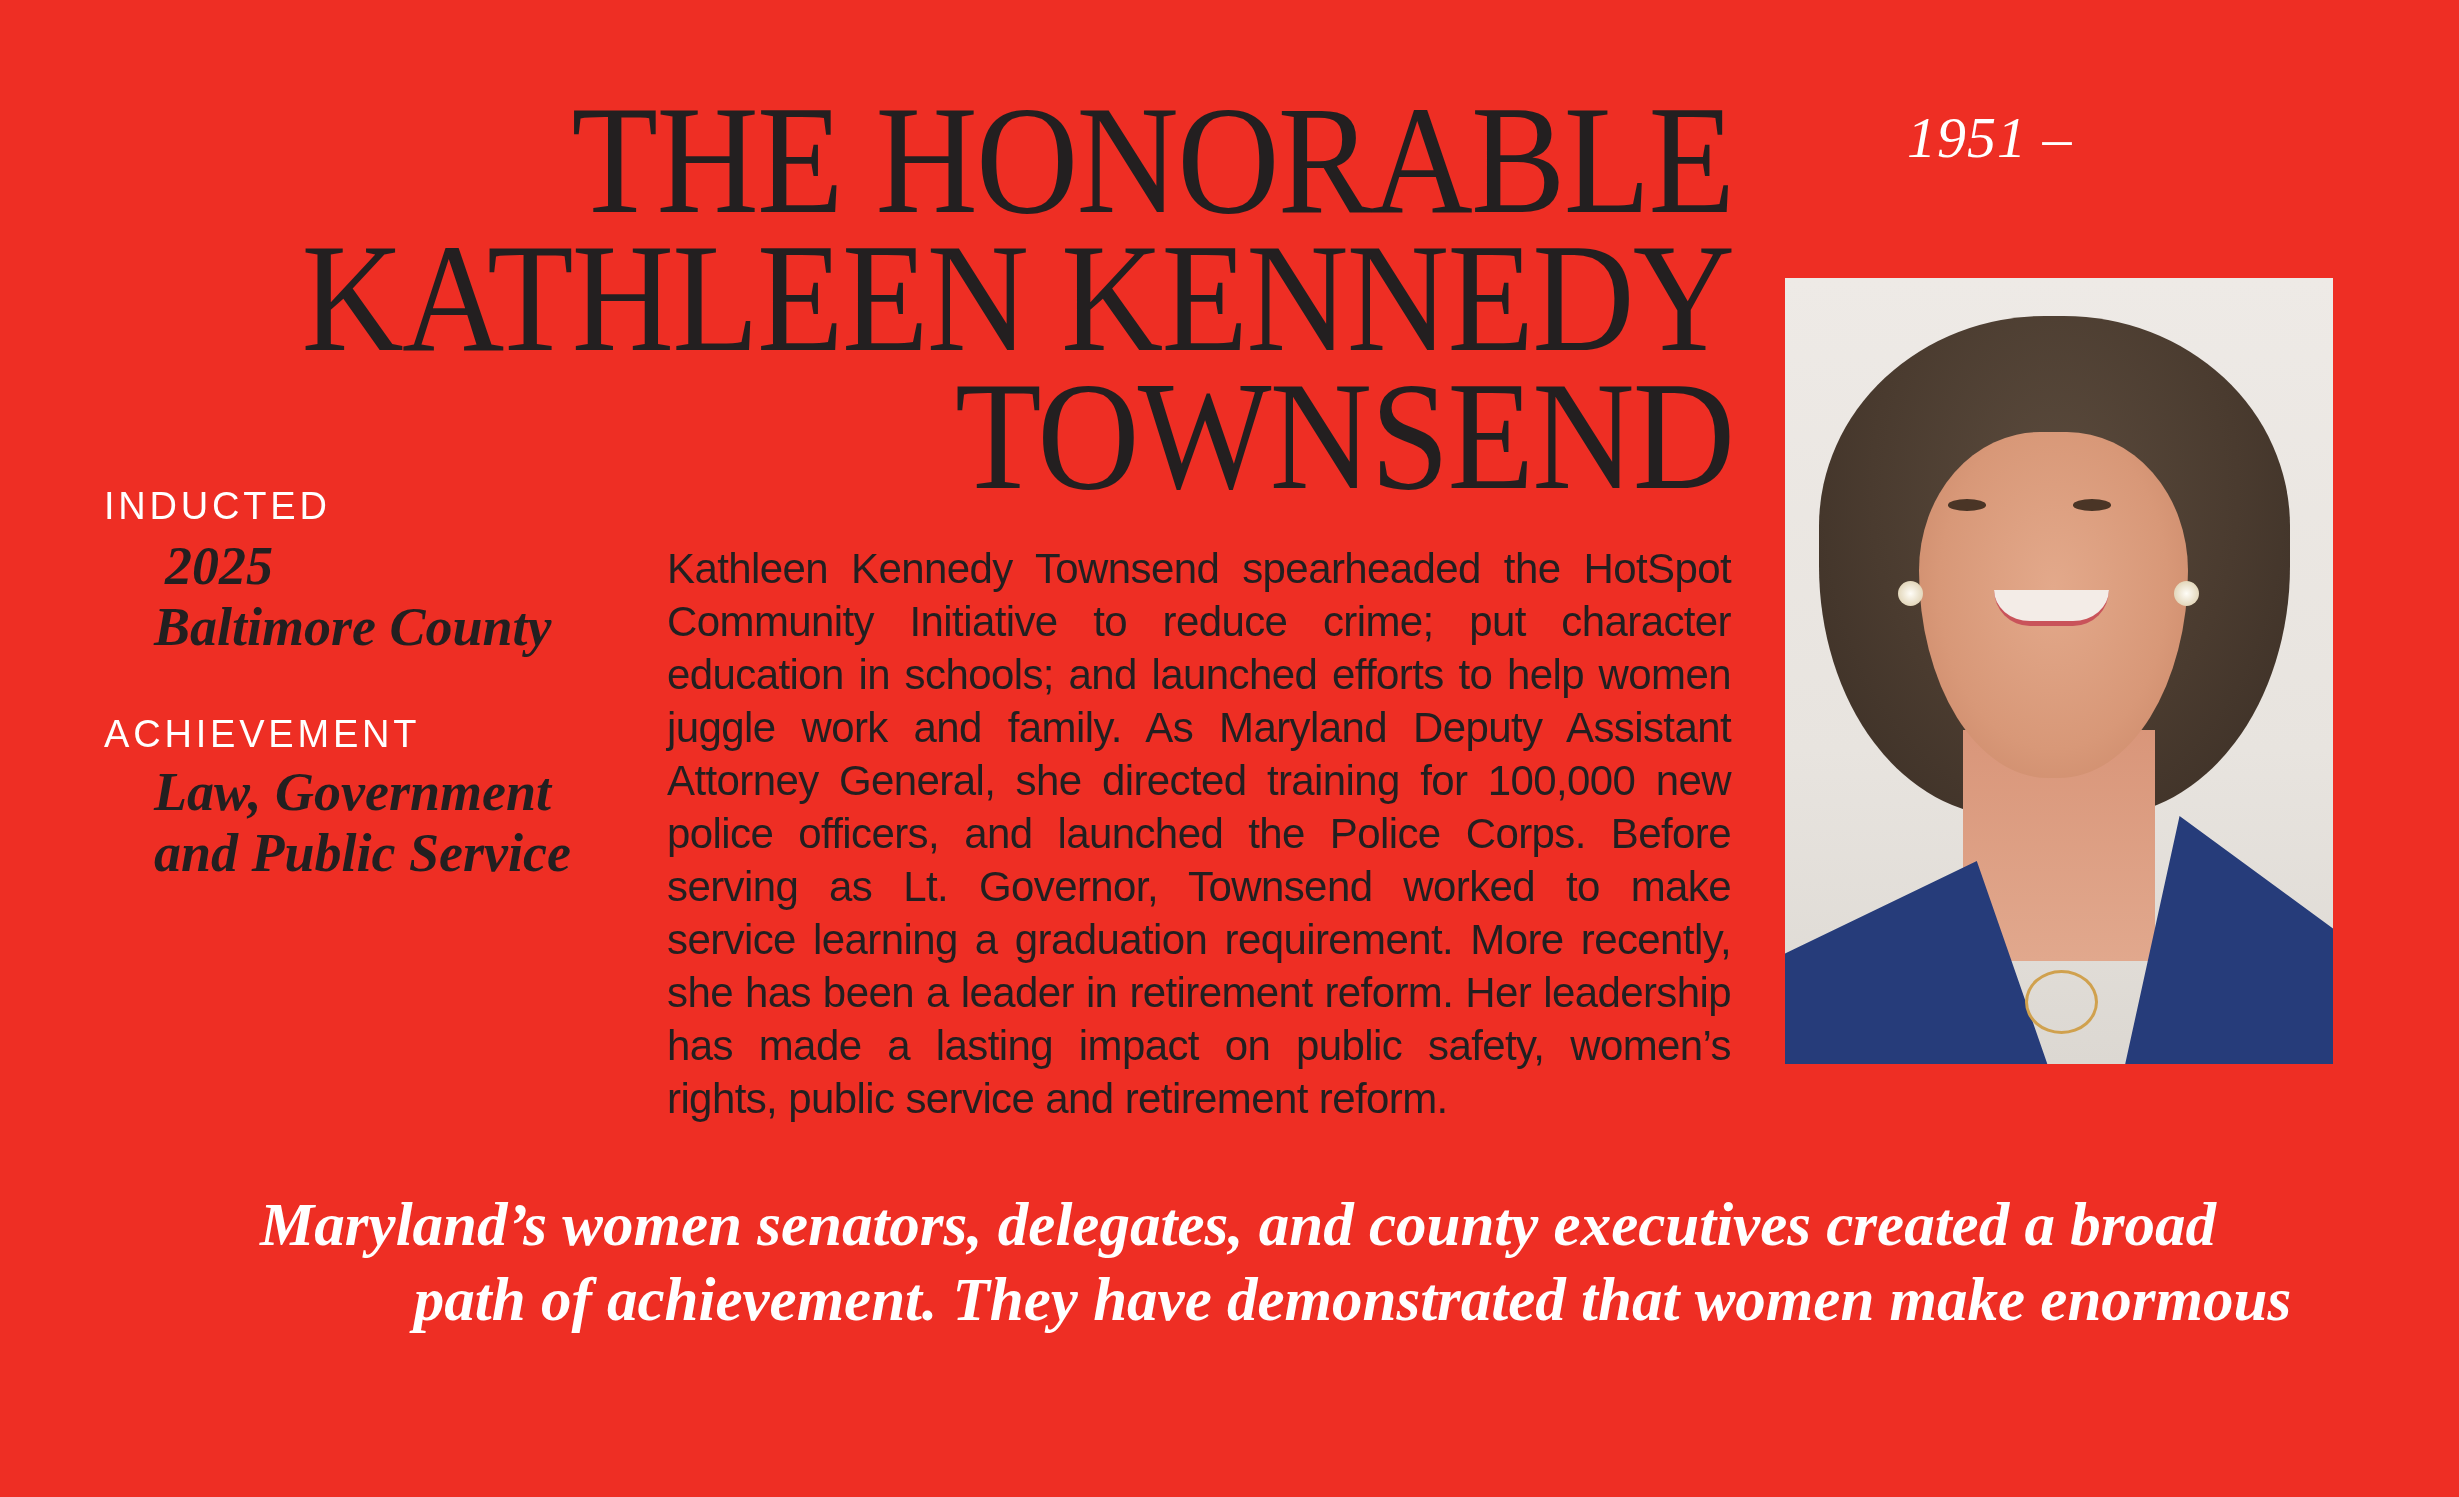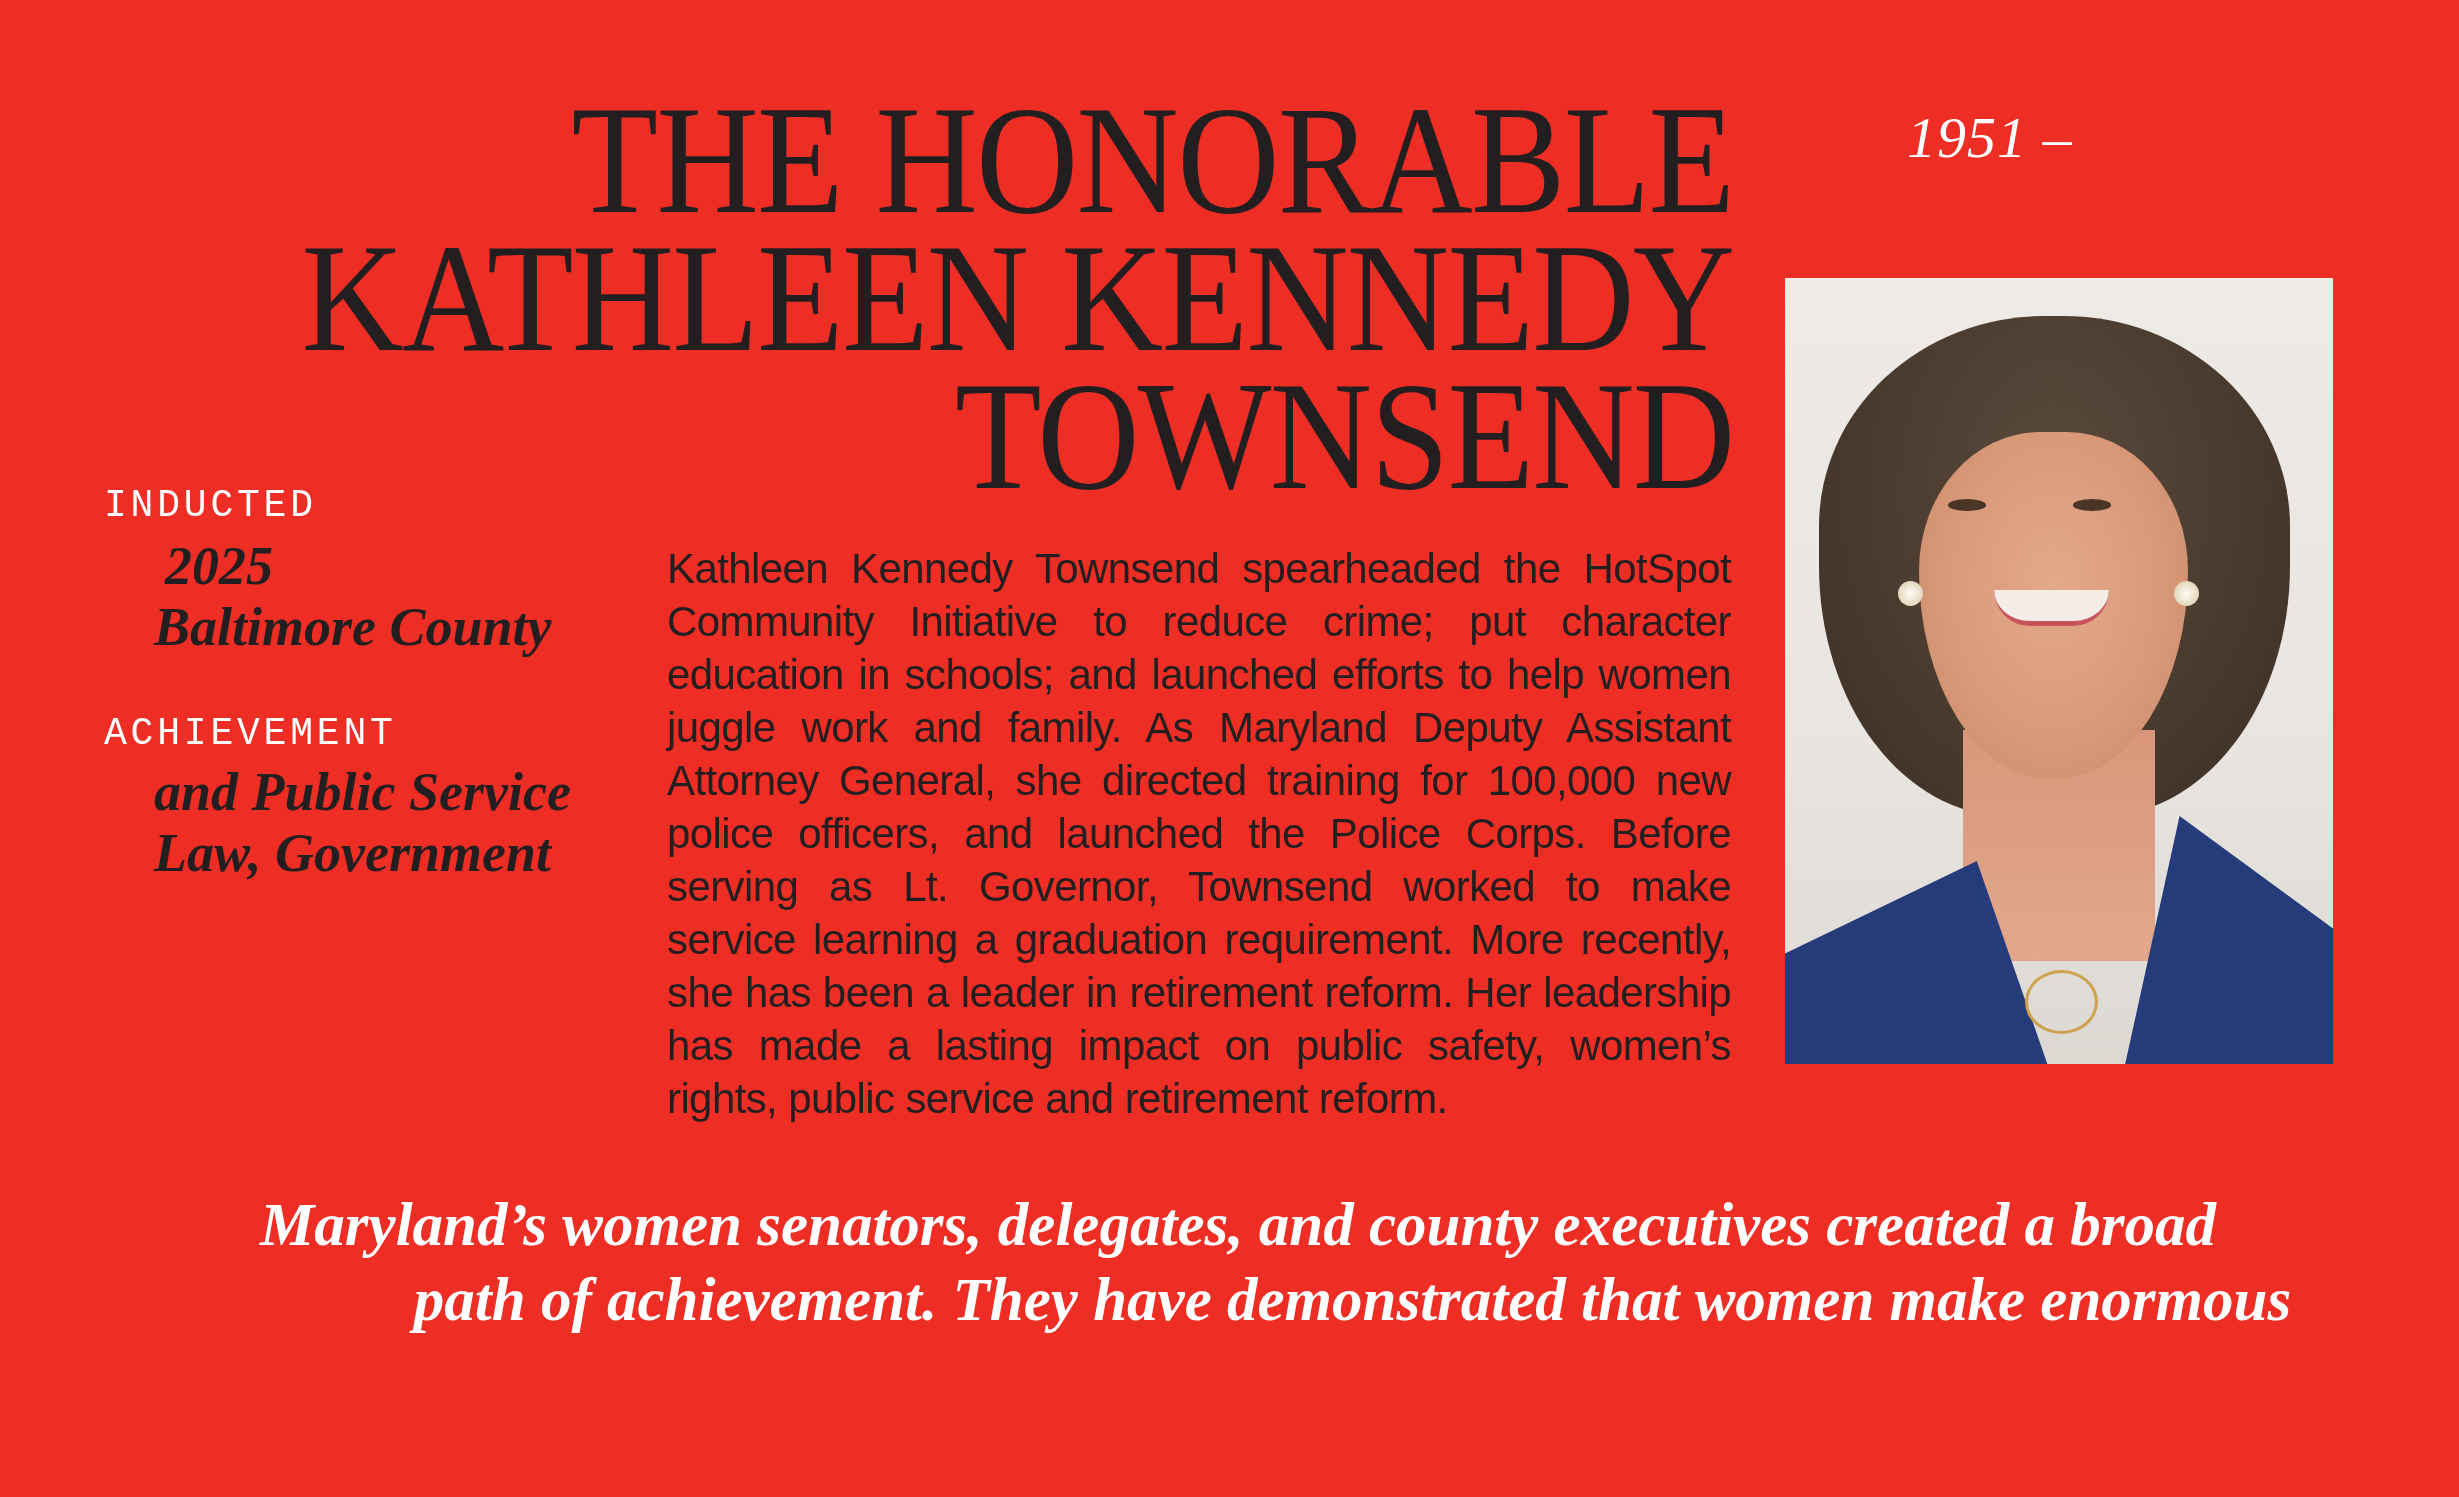--- a/index.html
+++ b/index.html
@@ -57,21 +57,21 @@
     position:absolute; left:0; top:538px; width:548px; height:250px;
     background:#263c7a;
     clip-path:polygon(0 55%, 35% 18%, 48% 100%, 62% 100%, 72% 0%, 100% 45%, 100% 100%, 0 100%);
   }
   .photo .necklace {
     position:absolute; left:240px; top:692px; width:67px; height:58px;
     border:3.8px solid #d0a14e; border-radius:50%;
   }
   .meta { position:absolute; left:104px; top:480px; width:538px; }
   .meta .label {
-    color:#ffffff; font-family:Liberation Mono, monospace;
+    color:#ffffff; font-family:Liberation Sans, sans-serif;
     font-size:38px; letter-spacing:3.8px; line-height:52px;
   }
   .meta .value {
     color:#231f20; font-family:"Liberation Serif", serif;
     font-style:italic; font-weight:bold;
     font-size:54px; line-height:61px;
   }
   .meta .inducted-value { padding-left:61px; margin-top:3.8px; }
   .meta .locality-label { margin-top:54px; }
   .meta .locality-value { padding-left:50px; margin-top:0; }
@@ -121,22 +121,22 @@
 <div class="meta">
   <div class="label">INDUCTED</div>
   <div class="value inducted-value">2025</div>
 
   <div class="value locality-value">Baltimore County</div>
 
   <div class="label area-label">
     <div>ACHIEVEMENT</div>
   </div>
   <div class="value area-value">
+    <div>Law, Government</div>
     <div>and Public Service</div>
-    <div>Law, Government</div>
   </div>
 </div>
 
 <div class="bio">Kathleen Kennedy Townsend spearheaded the HotSpot Community Initiative to reduce crime; put character education in schools; and launched efforts to help women juggle work and family. As Maryland Deputy Assistant Attorney General, she directed training for 100,000 new police officers, and launched the Police Corps. Before serving as Lt. Governor, Townsend worked to make service learning a graduation requirement. More recently, she has been a leader in retirement reform. Her leadership has made a lasting impact on public safety, women’s rights, public service and retirement reform.</div>
 
 <div class="quote">
   <div class="l1">Maryland’s women senators, delegates, and county executives created a broad</div>
   <div class="l2">path of achievement. They have demonstrated that women make enormous</div>
 </div>
 

